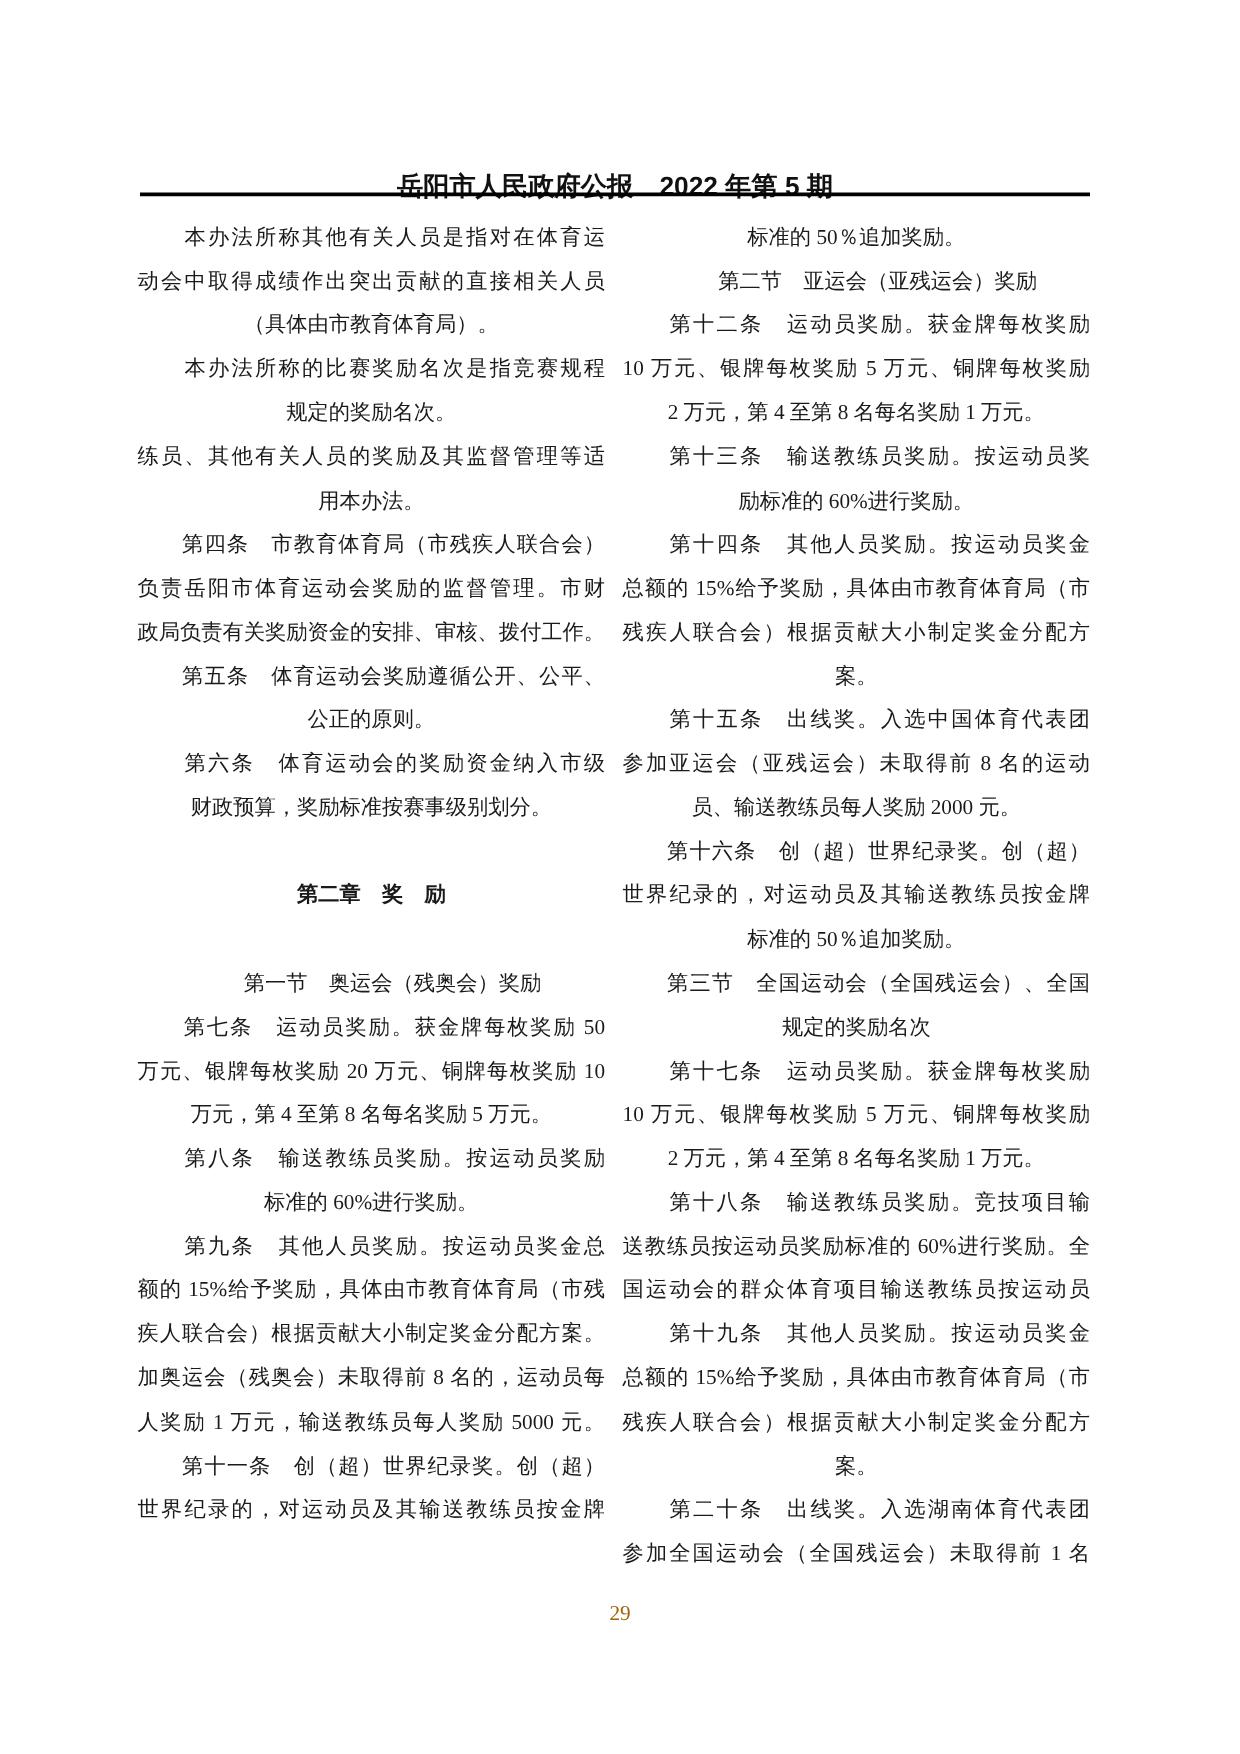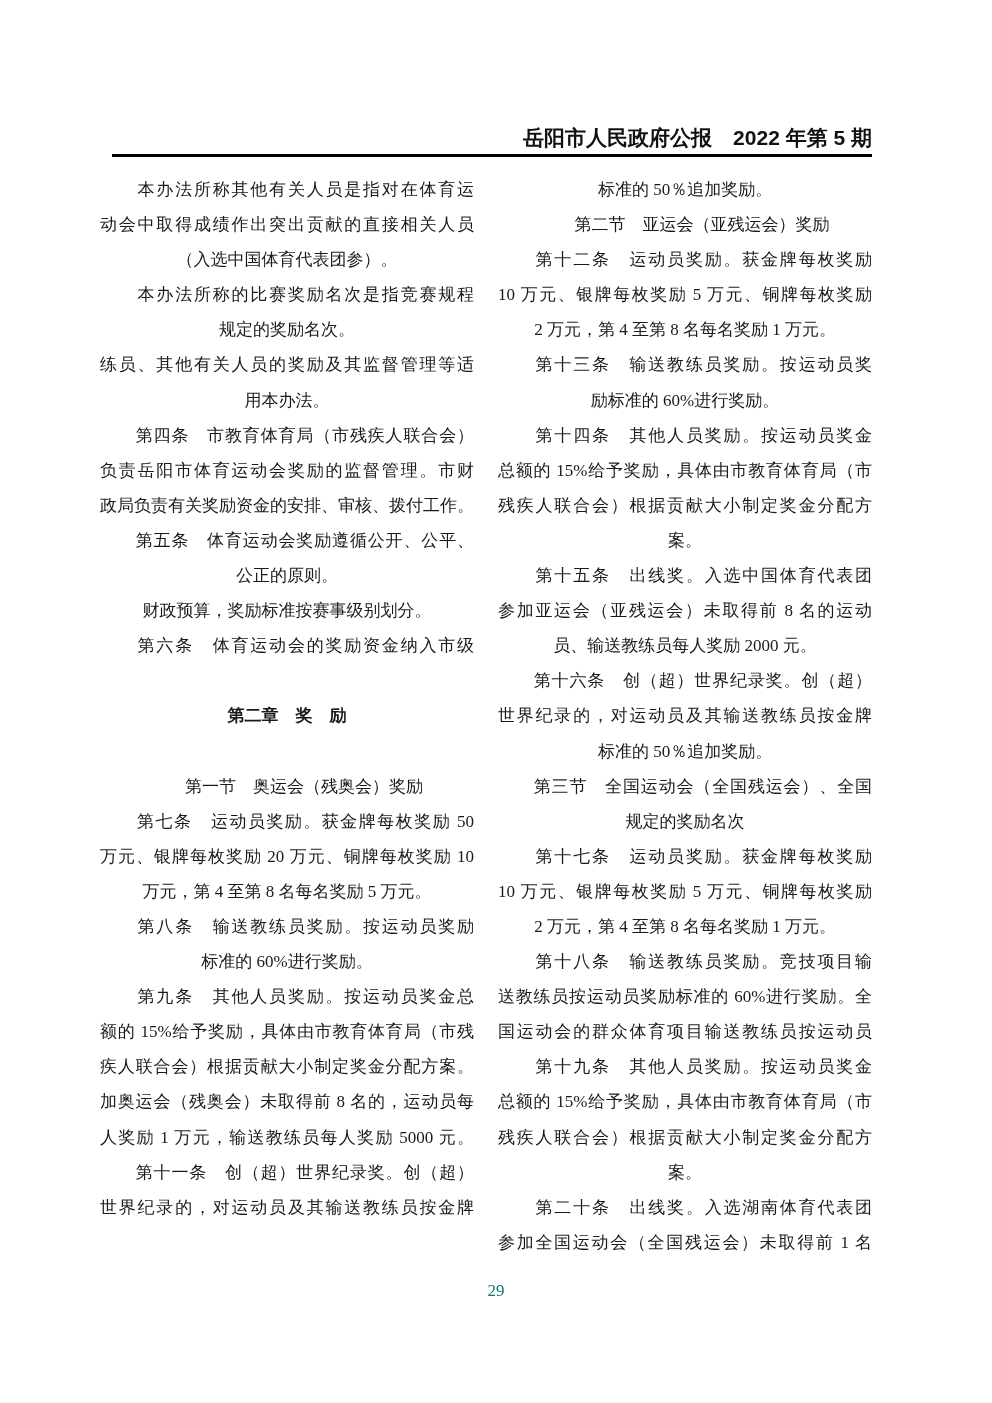--- a/index.html
+++ b/index.html
@@ -8,90 +8,90 @@
     width: 992px;
     height: 1403px;
     background: #ffffff;
     font-family: "Liberation Serif", "DejaVu Serif", serif;
     color: #1a1a1a;
     overflow: hidden;
   }
   .header {
     position: absolute;
     left: 112px;
-    top: 124px;
+    top: 136px;
     width: 760px;
     height: 28px;
     line-height: 28px;
-    text-align: right;
+    text-align: center;
     font-family: "Liberation Sans", "DejaVu Sans", sans-serif;
     font-weight: bold;
     font-size: 21px;
     color: #111;
     white-space: nowrap;
   }
   .rule {
     position: absolute;
     left: 112px;
     top: 154px;
     width: 760px;
     height: 3px;
     background: #000;
   }
   .col {
     position: absolute;
     top: 172px;
     width: 374px;
   }
-  .col-left  { left: 100px; }
+  .col-left  { left: 110px; }
   .col-right { left: 498px; }
   .line {
     height: 35.1px;
     line-height: 35.1px;
     font-size: 17px;
     white-space: nowrap;
     color: #1a1a1a;
   }
   .l-fill   { text-align: justify; text-align-last: justify; }
   .l-left   { text-align: center; }
   .l-center { text-align: center; white-space: normal; font-weight: bold; }
   .l-blank  { }
   .footer {
     position: absolute;
     left: 0;
     top: 1281px;
     width: 100%;
     text-align: center;
     font-size: 17px;
-    color: #0f766e;
+    color: #a16207;
   }
 </style>
 </head>
 <body>
 
 <div class="page">
   <div class="header">
     <span>岳阳市人民政府公报　2022 年第 5 期</span>
   </div>
   <div class="rule"></div>
   <div class="col col-left">
       <div class="line l-fill">　　本办法所称其他有关人员是指对在体育运</div>
       <div class="line l-fill">动会中取得成绩作出突出贡献的直接相关人员</div>
-      <div class="line l-left">（入选中国体育代表团参）。</div>
+      <div class="line l-left">（具体由市教育体育局）。</div>
       <div class="line l-fill">　　本办法所称的比赛奖励名次是指竞赛规程</div>
       <div class="line l-left">规定的奖励名次。</div>
       <div class="line l-fill">练员、其他有关人员的奖励及其监督管理等适</div>
       <div class="line l-left">用本办法。</div>
       <div class="line l-fill">　　第四条　市教育体育局（市残疾人联合会）</div>
       <div class="line l-fill">负责岳阳市体育运动会奖励的监督管理。市财</div>
       <div class="line l-fill">政局负责有关奖励资金的安排、审核、拨付工作。</div>
       <div class="line l-fill">　　第五条　体育运动会奖励遵循公开、公平、</div>
       <div class="line l-left">公正的原则。</div>
+      <div class="line l-fill">　　第六条　体育运动会的奖励资金纳入市级</div>
       <div class="line l-left">财政预算，奖励标准按赛事级别划分。</div>
-      <div class="line l-fill">　　第六条　体育运动会的奖励资金纳入市级</div>
       <div class="line l-blank"></div>
       <div class="line l-center">第二章　奖　励</div>
       <div class="line l-blank"></div>
       <div class="line l-left">　　第一节　奥运会（残奥会）奖励</div>
       <div class="line l-fill">　　第七条　运动员奖励。获金牌每枚奖励 50</div>
       <div class="line l-fill">万元、银牌每枚奖励 20 万元、铜牌每枚奖励 10</div>
       <div class="line l-left">万元，第 4 至第 8 名每名奖励 5 万元。</div>
       <div class="line l-fill">　　第八条　输送教练员奖励。按运动员奖励</div>
       <div class="line l-left">标准的 60%进行奖励。</div>
       <div class="line l-fill">　　第九条　其他人员奖励。按运动员奖金总</div>

